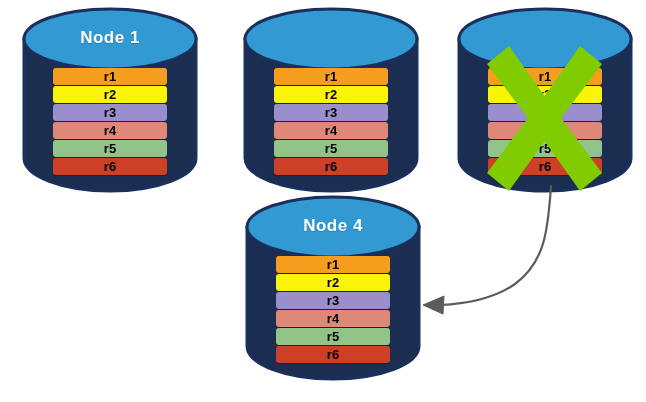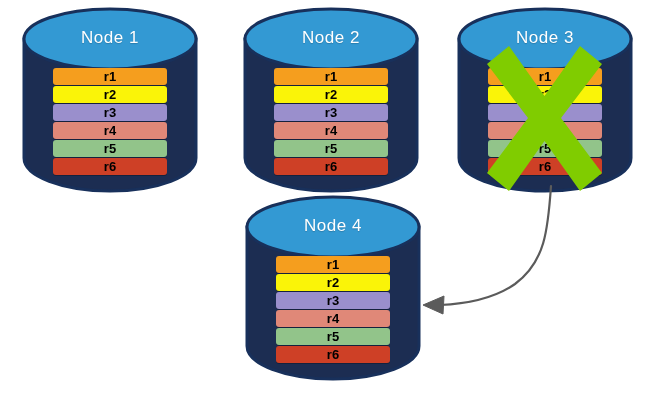--- a/index.html
+++ b/index.html
@@ -23,21 +23,21 @@
   .node svg {
     display: block;
     overflow: visible;
   }
   .node-label {
     position: absolute;
     left: 0;
     width: 100%;
     text-align: center;
     color: #ffffff;
-    font-weight: normal;
+    font-weight: bold;
     font-size: 17px;
     letter-spacing: 0.5px;
     font-family: "Liberation Sans", sans-serif;
     text-shadow: 0 1px 1px rgba(0,0,0,0.18);
     pointer-events: none;
   }
   .rows {
     position: absolute;
     left: 0;
     width: 100%;
@@ -107,21 +107,20 @@
         <span class="row-label">r6</span>
       </div>
     </div>
   </div>
 
   <div class="node" style="left:243px; top:6px; width:176px; height:186px;">
     <svg width="176" height="186" viewBox="0 0 176 186">
       <path d="M2,33 L2,152 A86,33 0 0 0 174,152 L174,33 Z" fill="#1C2D52" stroke="#18305B" stroke-width="3"></path>
       <ellipse cx="88" cy="33" rx="86" ry="30" fill="#3399D3" stroke="#18305B" stroke-width="3"></ellipse>
     </svg>
-    <div class="node-label" style="top:22px;">Node  2</div>
     <div class="rows" style="top:62px;">
       <div class="row" style="width:114px; background:#F59E1E;">
         <span class="row-label">r1</span>
       </div>
       <div class="row" style="width:114px; background:#FAF408;">
         <span class="row-label">r2</span>
       </div>
       <div class="row" style="width:114px; background:#9A8FCC;">
         <span class="row-label">r3</span>
       </div>
@@ -135,21 +134,20 @@
         <span class="row-label">r6</span>
       </div>
     </div>
   </div>
 
   <div class="node" style="left:457px; top:6px; width:176px; height:186px;">
     <svg width="176" height="186" viewBox="0 0 176 186">
       <path d="M2,33 L2,152 A86,33 0 0 0 174,152 L174,33 Z" fill="#1C2D52" stroke="#18305B" stroke-width="3"></path>
       <ellipse cx="88" cy="33" rx="86" ry="30" fill="#3399D3" stroke="#18305B" stroke-width="3"></ellipse>
     </svg>
-    <div class="node-label" style="top:22px;">Node  3</div>
     <div class="rows" style="top:62px;">
       <div class="row" style="width:114px; background:#F59E1E;">
         <span class="row-label">r1</span>
       </div>
       <div class="row" style="width:114px; background:#FAF408;">
         <span class="row-label">r2</span>
       </div>
       <div class="row" style="width:114px; background:#9A8FCC;">
         <span class="row-label">r3</span>
       </div>

